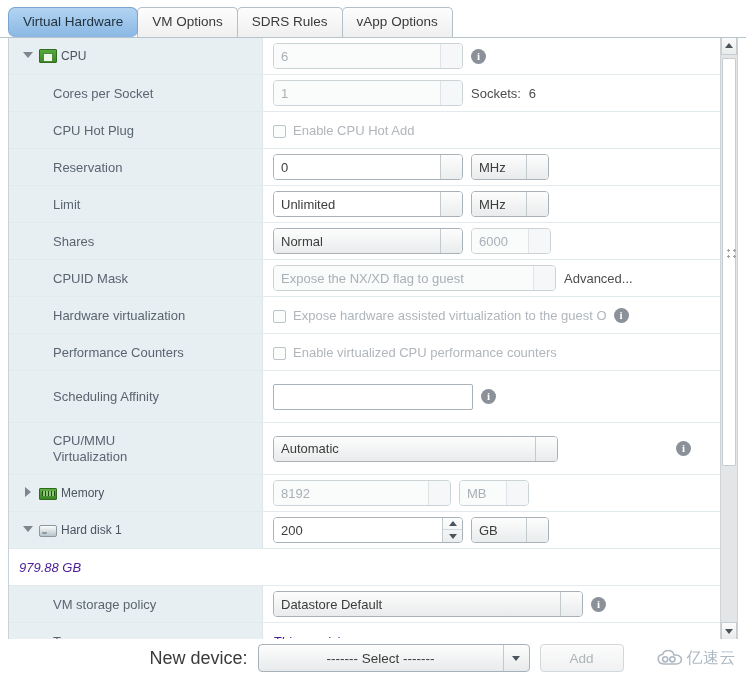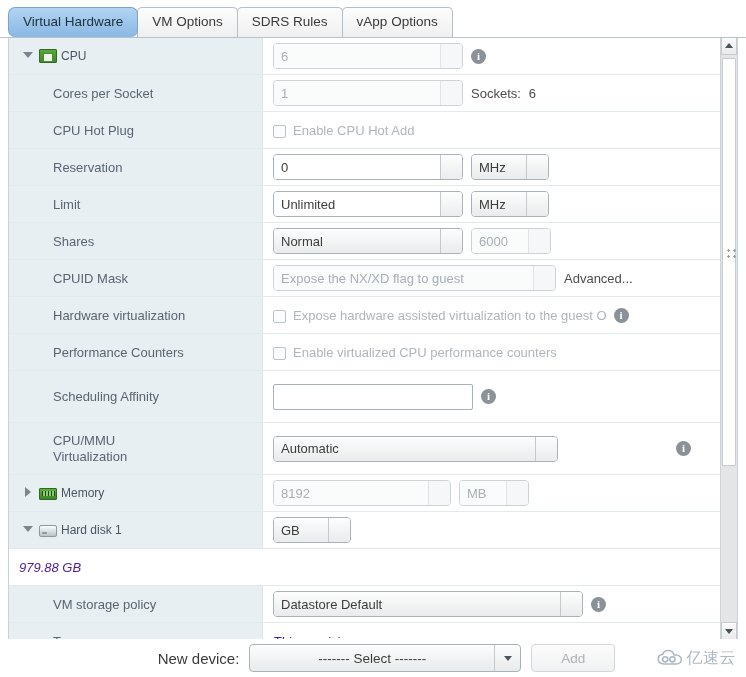--- a/index.html
+++ b/index.html
@@ -339,21 +339,21 @@
   
   .footer {
     height: 38px;
     display: flex;
     align-items: center;
     justify-content: center;
     gap: 10px;
     background: #fff;
     position: relative;
   }
-  .newdev-label { color: #3b3b3b; font-size: 15px; margin-left: 27px; }
+  .newdev-label { color: #3b3b3b; font-size: 18px; margin-left: 27px; }
   .selectbox {
     width: 272px; height: 28px;
     display: flex; align-items: stretch;
     border: 1px solid #a9b2b8;
     border-radius: 4px;
     overflow: hidden;
     background: linear-gradient(to bottom, #fdfdfd 0%, #e8eaeb 100%);
   }
   .selectbox .txt {
     flex: 1 1 auto;
@@ -564,20 +564,27 @@
       </div>
     </div>
 
     <div class="row hdr">
       <div class="lbl">
         <span class="twisty"></span>
         <span class="ico ico-disk"></span>
         <span class="hdr-label">Hard disk 1</span>
       </div>
       <div class="val">
+        <div class="field w-disk">
+          <span class="txt">200</span>
+          <span class="spin">
+              <i></i>
+              <i></i>
+            </span>
+        </div>
         <div class="field btnstyle w-unit">
           <span class="txt">GB</span>
           <span class="arrow"></span>
         </div>
       </div>
     </div>
 
     <div class="row">
       <div class="val">
         <span class="plain">979.88 GB</span>

